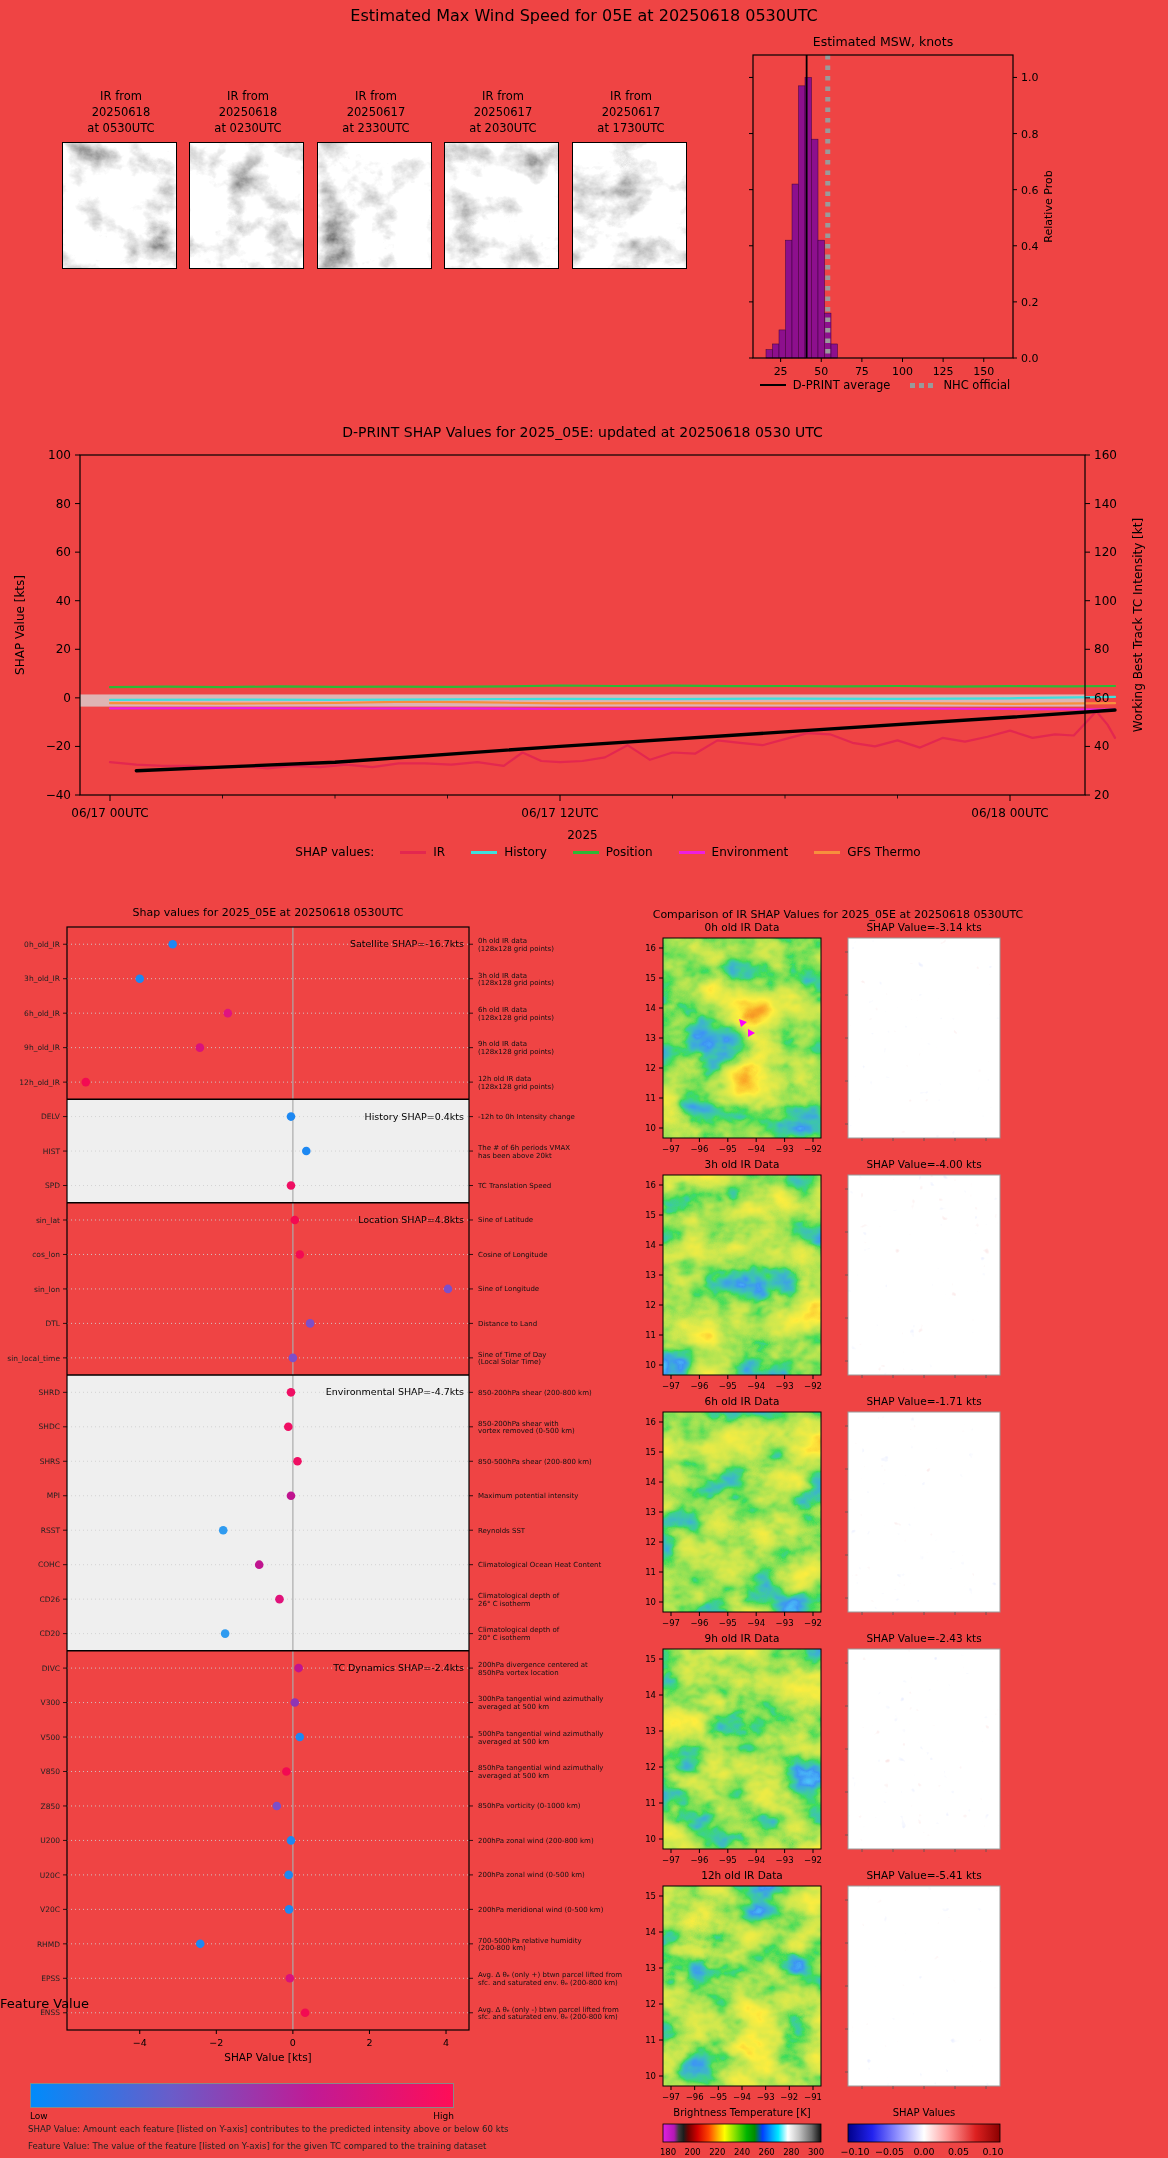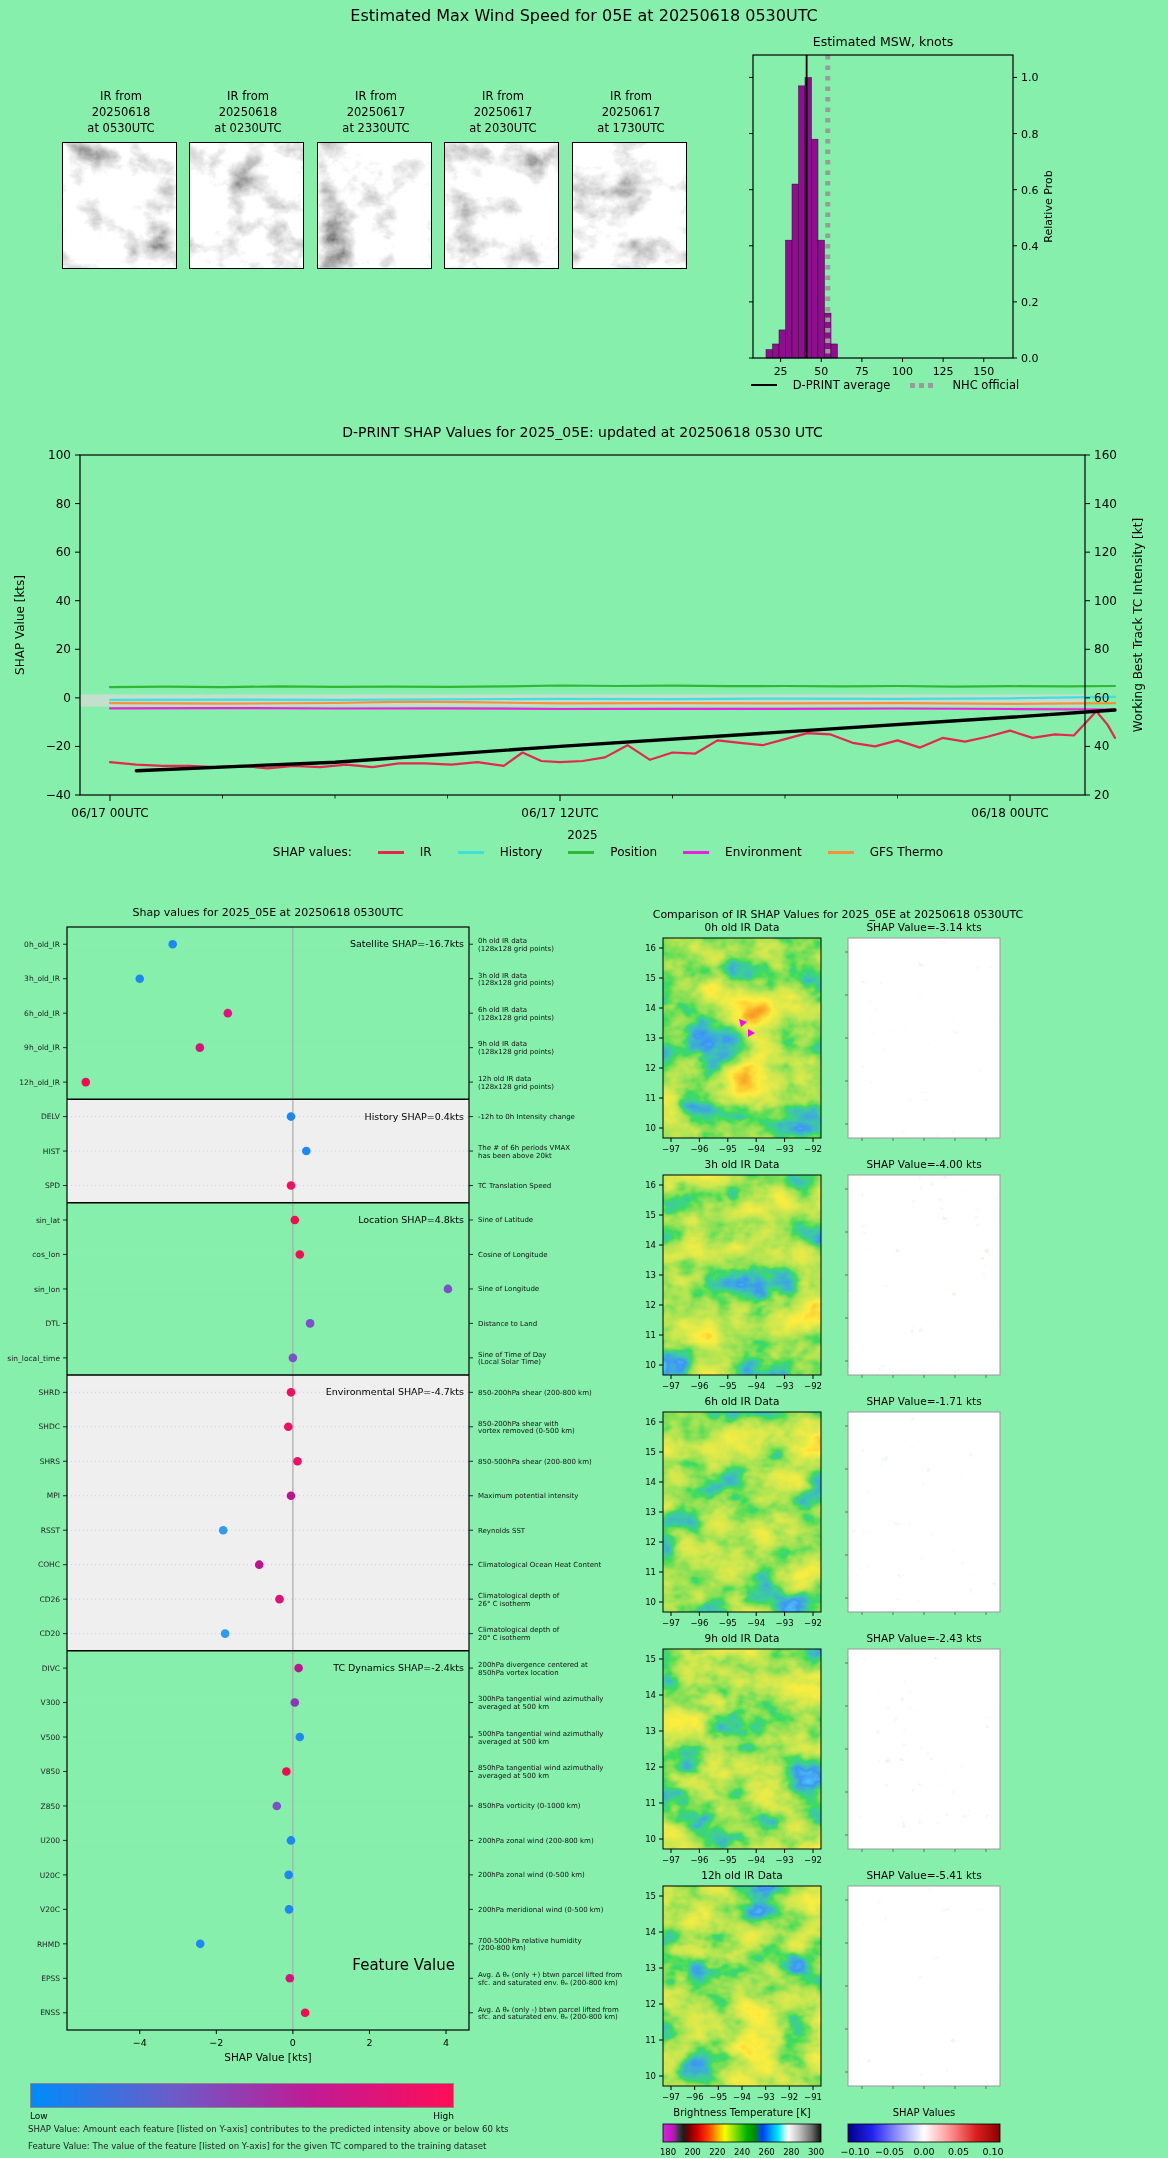--- a/index.html
+++ b/index.html
@@ -1,32 +1,32 @@
 <!DOCTYPE html>
 <html><head>
 <meta charset="utf-8">
 <style>
   html,body{margin:0;padding:0;background:#fff;}
-  #app{position:relative;width:1168px;height:2158px;background:#86efac;overflow:hidden;
+  #app{position:relative;width:1168px;height:2158px;background:#ef4444;overflow:hidden;
        font-family:"DejaVu Sans","Liberation Sans",sans-serif;color:#000;}
   .abs{position:absolute;}
   .fig-title{width:1168px;text-align:center;top:6px;left:0;font-size:16px;}
   .thumb{position:absolute;margin:0;width:118px;top:88px;text-align:center;}
   .thumb figcaption{font-size:11.5px;line-height:16px;height:48px;}
   .thumb svg{display:block;margin-top:6px;border:1px solid #000;}
   .legend-row{display:flex;justify-content:center;align-items:center;gap:26px;font-size:12px;}
-  .legend-item{display:flex;align-items:center;gap:16px;}
+  .legend-item{display:flex;align-items:center;gap:7px;}
   .lg-line{display:inline-block;width:26px;height:0;border-top:3px solid #000;}
   .lg-line.thin{border-top-width:2px;}
   .lg-dots{display:inline-block;width:26px;height:5px;
      background:repeating-linear-gradient(90deg,#9a9a9a 0 5px,transparent 5px 9px);}
   #hist-legend{left:670px;top:378px;width:430px;gap:20px;font-size:11.5px;}
   #ts-legend1{left:0;top:845px;width:1168px;padding-left:24px;}
   #ts-legend2{left:0;top:871px;width:1168px;}
-  #fv-cbar-title{left:0;top:1956px;width:455px;text-align:right;font-size:15px;}
+  #fv-cbar-title{left:0;top:1996px;width:455px;text-align:left;font-size:13px;}
   #fv-cbar{left:30px;top:2083px;width:424px;height:25px;border:1px solid #888;box-sizing:border-box;}
   #fv-low{left:30px;top:2111px;font-size:9px;}
   #fv-high{left:410px;top:2111px;width:44px;text-align:right;font-size:9px;}
   .footnote{left:28px;width:520px;font-size:8.6px;color:#222;}
   .footnote .u{}
   svg text{font-family:"DejaVu Sans","Liberation Sans",sans-serif;}
 </style>
 </head>
 <body>
 

